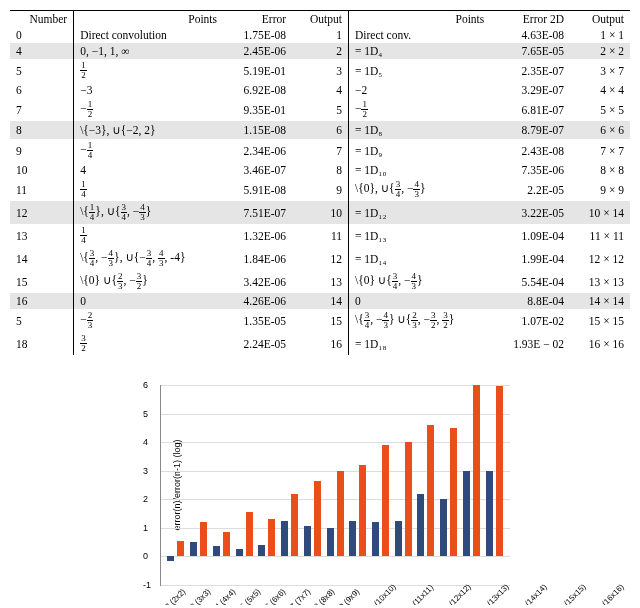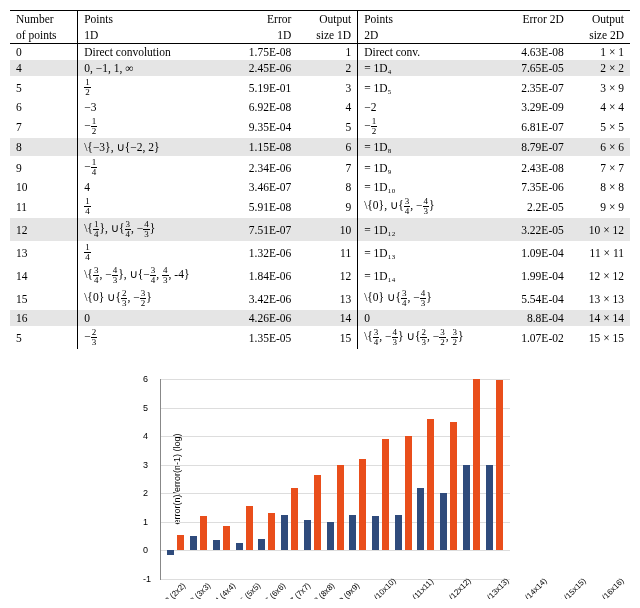--- a/index.html
+++ b/index.html
@@ -10,21 +10,21 @@
     width: 640px;
     box-sizing: border-box;
     background: #fff;
   }
   table {
     border-collapse: collapse;
     width: 100%;
     font-size: 11.5px;
   }
   th {
-    text-align: left;
+    text-align: right;
     font-weight: normal;
     padding: 2px 6px;
     vertical-align: top;
   }
   td {
     padding: 2px 6px;
     vertical-align: middle;
     white-space: nowrap;
   }
   .sep-left { border-left: 1px solid #000; }
@@ -117,29 +117,20 @@
   <thead>
     <tr class="top-row">
       <th>Number</th>
       <th class="sep-left">Points</th>
       <th class="num-col">Error</th>
       <th class="num-col">Output</th>
       <th class="sep-left">Points</th>
       <th class="num-col">Error 2D</th>
       <th class="num-col">Output</th>
     </tr>
-    <tr class="hdr-row">
-      <th>of points</th>
-      <th class="sep-left">1D</th>
-      <th class="num-col">1D</th>
-      <th class="num-col">size 1D</th>
-      <th class="sep-left">2D</th>
-      <th></th>
-      <th class="num-col">size 2D</th>
-    </tr>
   </thead>
   <tbody id="tbody">
       <tr>
         <td>0</td>
         <td class="sep-left">Direct convolution</td>
         <td class="num-col">1.75E-08</td>
         <td class="num-col">1</td>
         <td class="sep-left">Direct conv.</td>
         <td class="num-col">4.63E-08</td>
         <td class="num-col">1 × 1</td>
@@ -153,35 +144,35 @@
         <td class="num-col">7.65E-05</td>
         <td class="num-col">2 × 2</td>
       </tr>
       <tr>
         <td>5</td>
         <td class="sep-left"><span class="frac"><span class="n">1</span><span class="d">2</span></span></td>
         <td class="num-col">5.19E-01</td>
         <td class="num-col">3</td>
         <td class="sep-left">= 1D₅</td>
         <td class="num-col">2.35E-07</td>
-        <td class="num-col">3 × 9</td>
+        <td class="num-col">3 × 7</td>
       </tr>
       <tr>
         <td>6</td>
         <td class="sep-left">−3</td>
         <td class="num-col">6.92E-08</td>
         <td class="num-col">4</td>
         <td class="sep-left">−2</td>
-        <td class="num-col">3.29E-09</td>
+        <td class="num-col">3.29E-07</td>
         <td class="num-col">4 × 4</td>
       </tr>
       <tr>
         <td>7</td>
         <td class="sep-left">−<span class="frac"><span class="n">1</span><span class="d">2</span></span></td>
-        <td class="num-col">9.35E-04</td>
+        <td class="num-col">9.35E-01</td>
         <td class="num-col">5</td>
         <td class="sep-left">−<span class="frac"><span class="n">1</span><span class="d">2</span></span></td>
         <td class="num-col">6.81E-07</td>
         <td class="num-col">5 × 5</td>
       </tr>
       <tr class="shade">
         <td>8</td>
         <td class="sep-left">\{−3}, ∪{−2, 2}</td>
         <td class="num-col">1.15E-08</td>
         <td class="num-col">6</td>
@@ -216,21 +207,21 @@
         <td class="num-col">2.2E-05</td>
         <td class="num-col">9 × 9</td>
       </tr>
       <tr class="shade">
         <td>12</td>
         <td class="sep-left">\{<span class="frac"><span class="n">1</span><span class="d">4</span></span>}, ∪{<span class="frac"><span class="n">3</span><span class="d">4</span></span>, −<span class="frac"><span class="n">4</span><span class="d">3</span></span>}</td>
         <td class="num-col">7.51E-07</td>
         <td class="num-col">10</td>
         <td class="sep-left">= 1D₁₂</td>
         <td class="num-col">3.22E-05</td>
-        <td class="num-col">10 × 12</td>
+        <td class="num-col">10 × 14</td>
       </tr>
       <tr>
         <td>13</td>
         <td class="sep-left"><span class="frac"><span class="n">1</span><span class="d">4</span></span></td>
         <td class="num-col">1.32E-06</td>
         <td class="num-col">11</td>
         <td class="sep-left">= 1D₁₃</td>
         <td class="num-col">1.09E-04</td>
         <td class="num-col">11 × 11</td>
       </tr>
@@ -262,20 +253,29 @@
         <td class="num-col">14 × 14</td>
       </tr>
       <tr>
         <td>5</td>
         <td class="sep-left">−<span class="frac"><span class="n">2</span><span class="d">3</span></span></td>
         <td class="num-col">1.35E-05</td>
         <td class="num-col">15</td>
         <td class="sep-left">\{<span class="frac"><span class="n">3</span><span class="d">4</span></span>, −<span class="frac"><span class="n">4</span><span class="d">3</span></span>} ∪{<span class="frac"><span class="n">2</span><span class="d">3</span></span>, −<span class="frac"><span class="n">3</span><span class="d">2</span></span>, <span class="frac"><span class="n">3</span><span class="d">2</span></span>}</td>
         <td class="num-col">1.07E-02</td>
         <td class="num-col">15 × 15</td>
+      </tr>
+      <tr>
+        <td>18</td>
+        <td class="sep-left"><span class="frac"><span class="n">3</span><span class="d">2</span></span></td>
+        <td class="num-col">2.24E-05</td>
+        <td class="num-col">16</td>
+        <td class="sep-left">= 1D₁₈</td>
+        <td class="num-col">1.93E − 02</td>
+        <td class="num-col">16 × 16</td>
       </tr>
     </tbody>
 </table>
 
 <div class="chart-wrap">
   <div class="chart-area" id="chart-area">
     <div class="ylabel">error(n)/error(n-1) (log)</div>
   <div class="grid" style="top: 100%;"></div>
       <div class="ytick" style="bottom: 0%;">-1</div>
       <div class="grid" style="top: 85.7143%;"></div>

